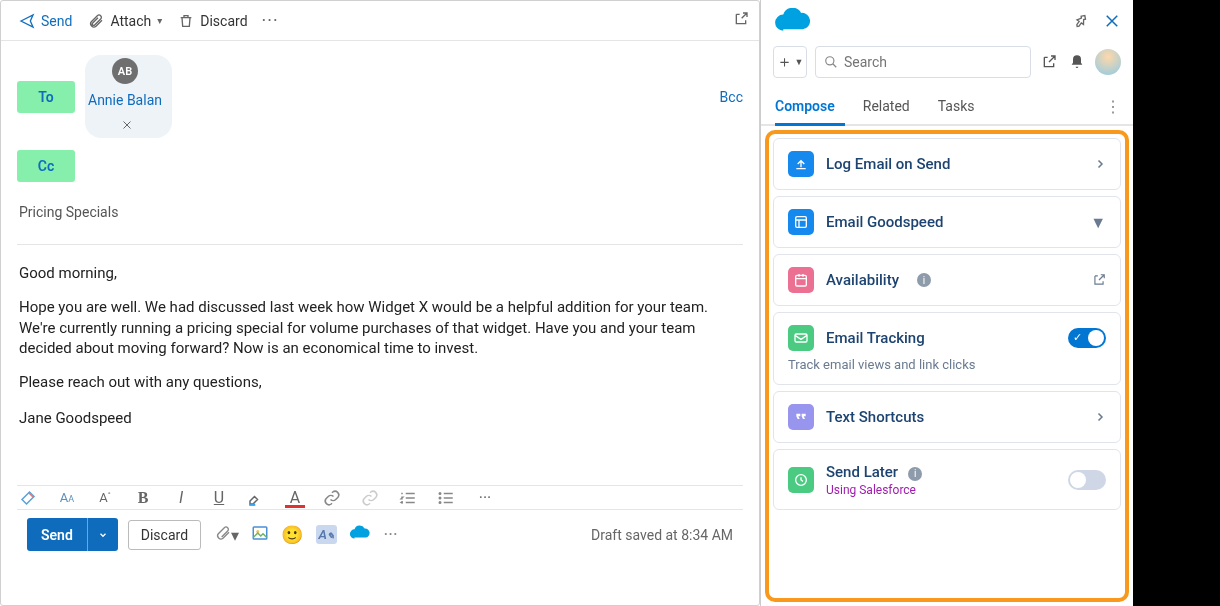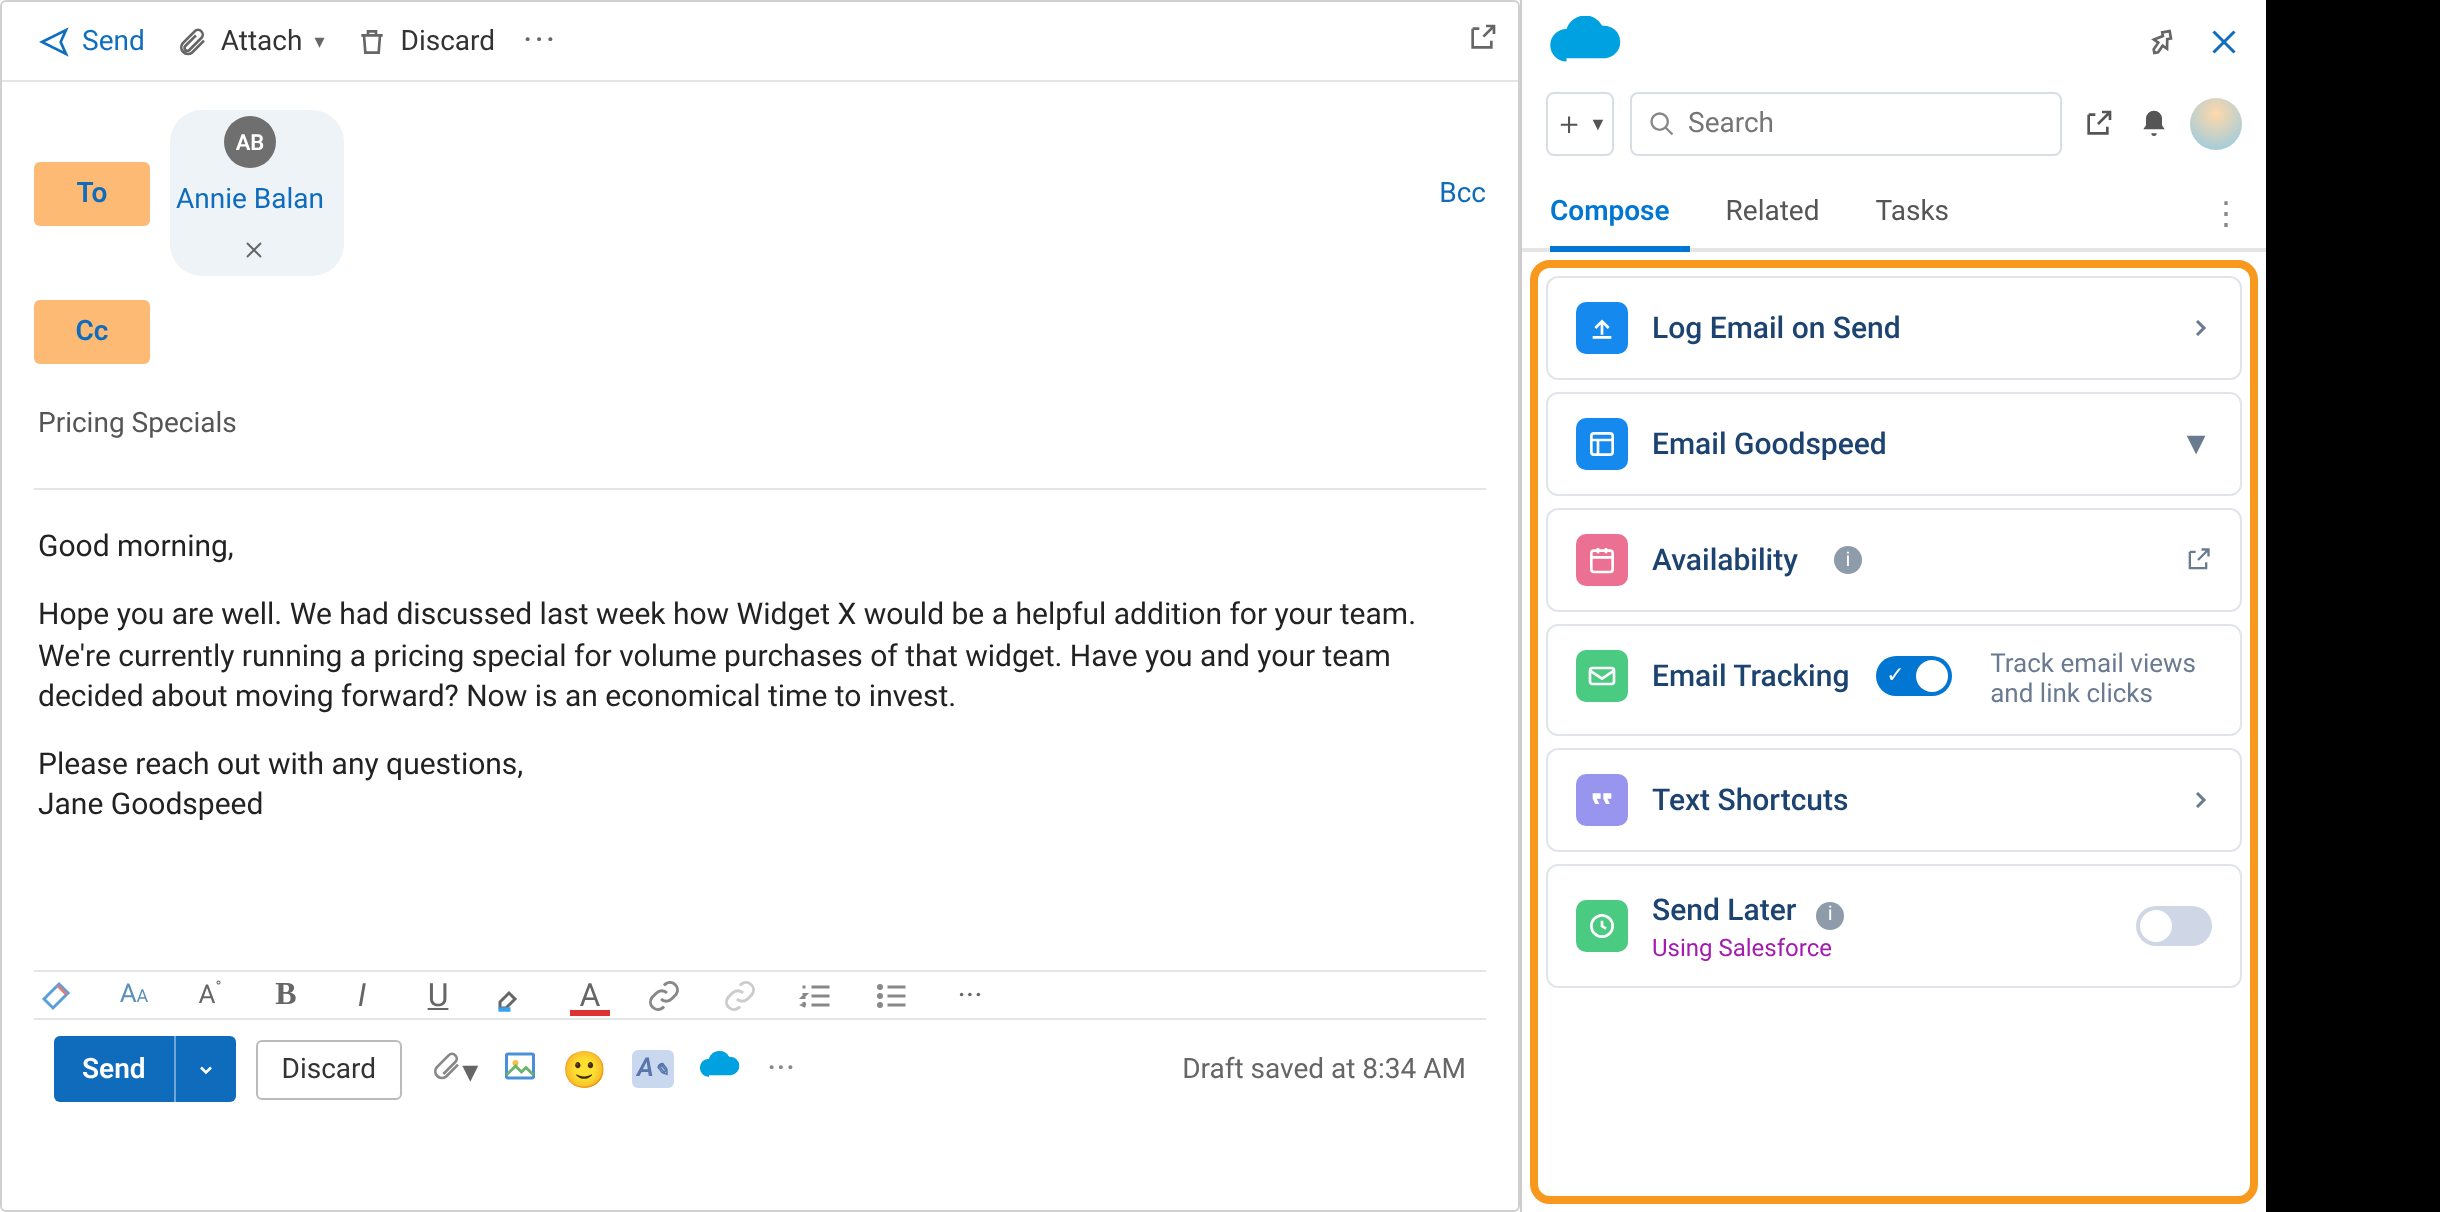--- a/index.html
+++ b/index.html
@@ -11,21 +11,21 @@
   .ol-tbtn { display: flex; align-items: center; gap: 6px; padding: 4px 8px; font-size: 14px; color: #106ebe; cursor: pointer; }
   .ol-tbtn svg { stroke: #106ebe; }
   .ol-tbtn .chev { font-size: 10px; color: #666; }
   .grey svg { stroke: #666; }
   .ol-toolbar .dots { margin-left: 6px; color: #666; cursor: pointer; font-size: 18px; letter-spacing: 1px; }
   .ol-toolbar .popout { margin-left: auto; color: #666; cursor: pointer; }
 
   .ol-body { flex: 1; display: flex; flex-direction: column; padding: 14px 16px 0 16px; }
 
   .recip-row { display: flex; align-items: center; margin-bottom: 12px; gap: 10px; }
-  .recip-btn { width: 58px; height: 32px; background: #fdba74; border-radius: 3px; display: flex; align-items: center; justify-content: center; font-size: 14px; font-weight: 600; color: #0f6cbd; cursor: pointer; }
+  .recip-btn { width: 58px; height: 32px; background: #86efac; border-radius: 3px; display: flex; align-items: center; justify-content: center; font-size: 14px; font-weight: 600; color: #0f6cbd; cursor: pointer; }
   .chip { display: flex; align-items: center; gap: 8px; background: #eef3f8; border-radius: 16px; padding: 3px 10px 3px 3px; flex-direction: column; }
   .chip-avatar { width: 26px; height: 26px; border-radius: 50%; background: #6f6f6f; color: #fff; font-size: 11px; font-weight: 600; display: flex; align-items: center; justify-content: center; }
   .chip-name { font-size: 14px; color: #0f6cbd; }
   .chip-x { color: #666; cursor: pointer; margin-left: 4px; }
   .bcc { margin-left: auto; font-size: 14px; color: #0f6cbd; cursor: pointer; }
 
   .subject { border-bottom: 1px solid #e5e5e5; padding: 10px 2px 24px 2px; font-size: 14px; color: #555; }
 
   .mail-text { padding: 18px 2px; font-size: 15px; color: #222; line-height: 1.35; min-height: 240px; }
   .mail-text p { margin-bottom: 14px; }
@@ -79,21 +79,21 @@
   .ci.purple { background: #9895ee; }
   .ci.green2 { background: #4bca81; }
   .info { width: 14px; height: 14px; border-radius: 50%; background: #8e9bab; color: #fff; font-size: 10px; display: inline-flex; align-items: center; justify-content: center; margin-left: 6px; }
 
   .toggle { width: 38px; height: 20px; border-radius: 10px; background: #0176d3; position: relative; }
   .toggle::after { content: ""; position: absolute; right: 2px; top: 2px; width: 16px; height: 16px; background: #fff; border-radius: 50%; }
   .toggle .chk { position: absolute; left: 5px; top: 3px; color: #fff; font-size: 11px; }
   .toggle.off { background: #cfd7e6; }
   .toggle.off::after { left: 2px; right: auto; }
 
-  .card.with-desc { flex-direction: row; align-items: flex-start; gap: 19px; }
+  .card.with-desc { flex-direction: column; align-items: flex-start; gap: 6px; }
   .card.with-desc .row1 { display: flex; align-items: center; width: 100%; gap: 12px; }
   .desc { font-size: 13px; color: #6a7b91; }
 
   
   .blackstrip { flex: 1; background: #000; }
 
 </style>
 </head>
 <body>
 
@@ -146,21 +146,21 @@
 
     <div class="recip-row">
       <div class="recip-btn">Cc</div>
     </div>
 
     <div class="subject">Pricing Specials</div>
 
     <div class="mail-text">
       <p>Good morning,</p>
       <p>Hope you are well. We had discussed last week how Widget X would be a helpful addition for your team. We're currently running a pricing special for volume purchases of that widget. Have you and your team decided about moving forward? Now is an economical time to invest.</p>
-      <p style="margin-bottom:0">Please reach out with any questions,</p>
+      <p style="margin-bottom:16px">Please reach out with any questions,</p>
       <p>Jane Goodspeed</p>
     </div>
 
     <div class="format-bar">
       <span class="fb">
         <svg width="18" height="18" viewBox="0 0 24 24" fill="none" stroke="#5aa0d8" stroke-width="2">
             <path d="M4 14l6 6 10-10-6-6z"></path>
             <path d="M13 5l6 6" stroke="#e07b7b"></path>
           </svg>
       </span>

